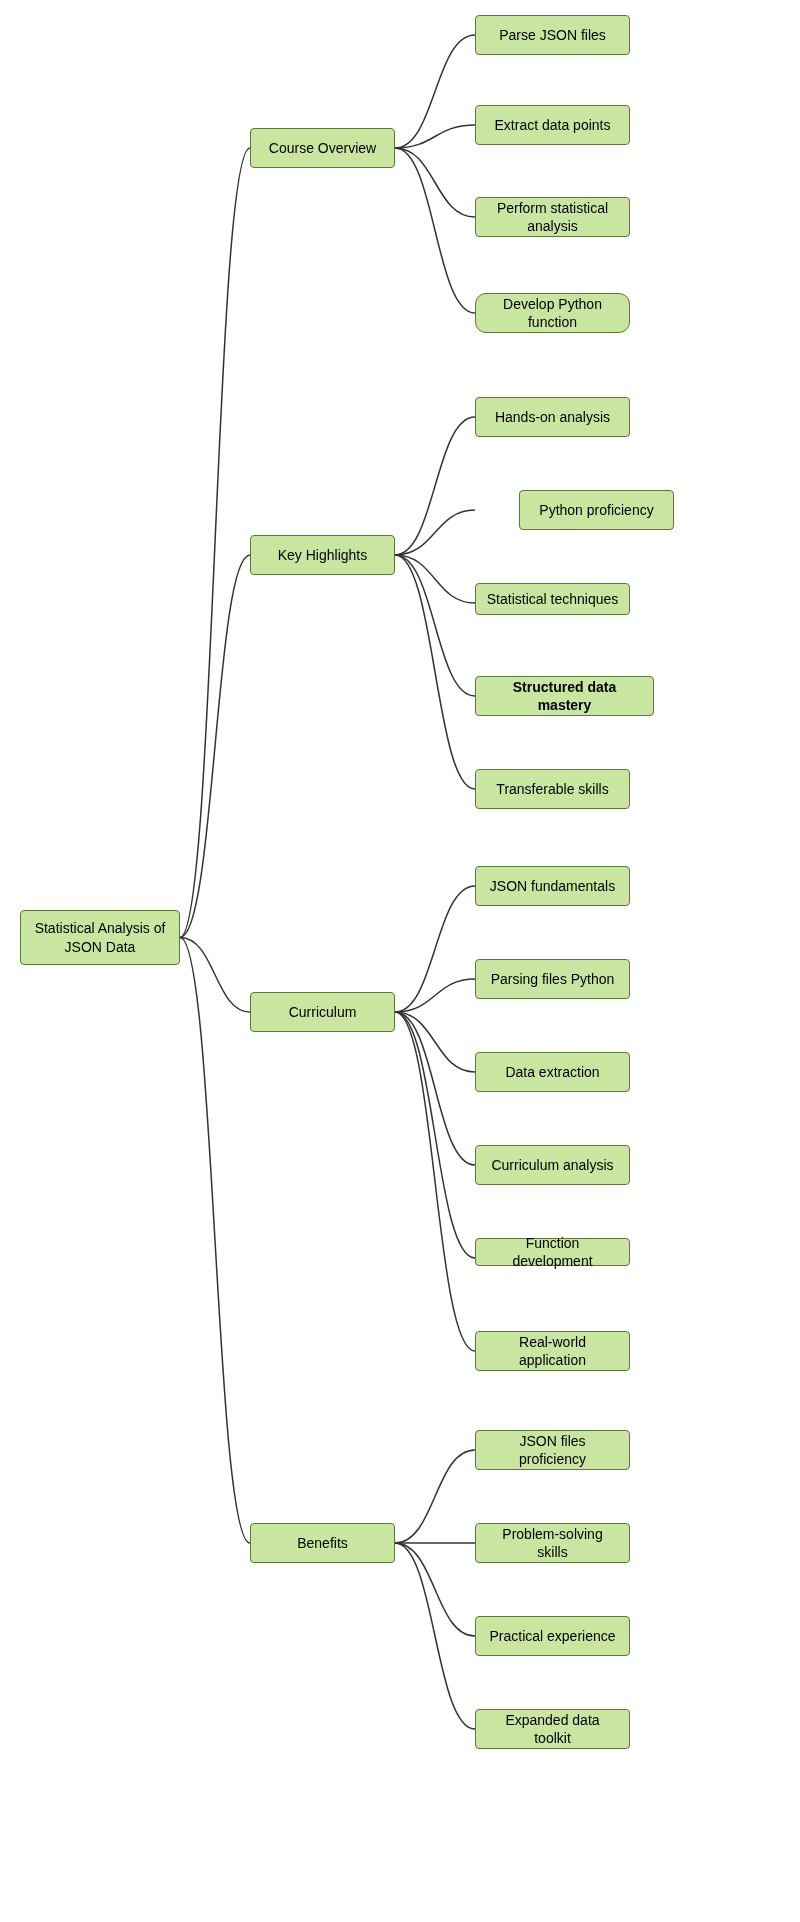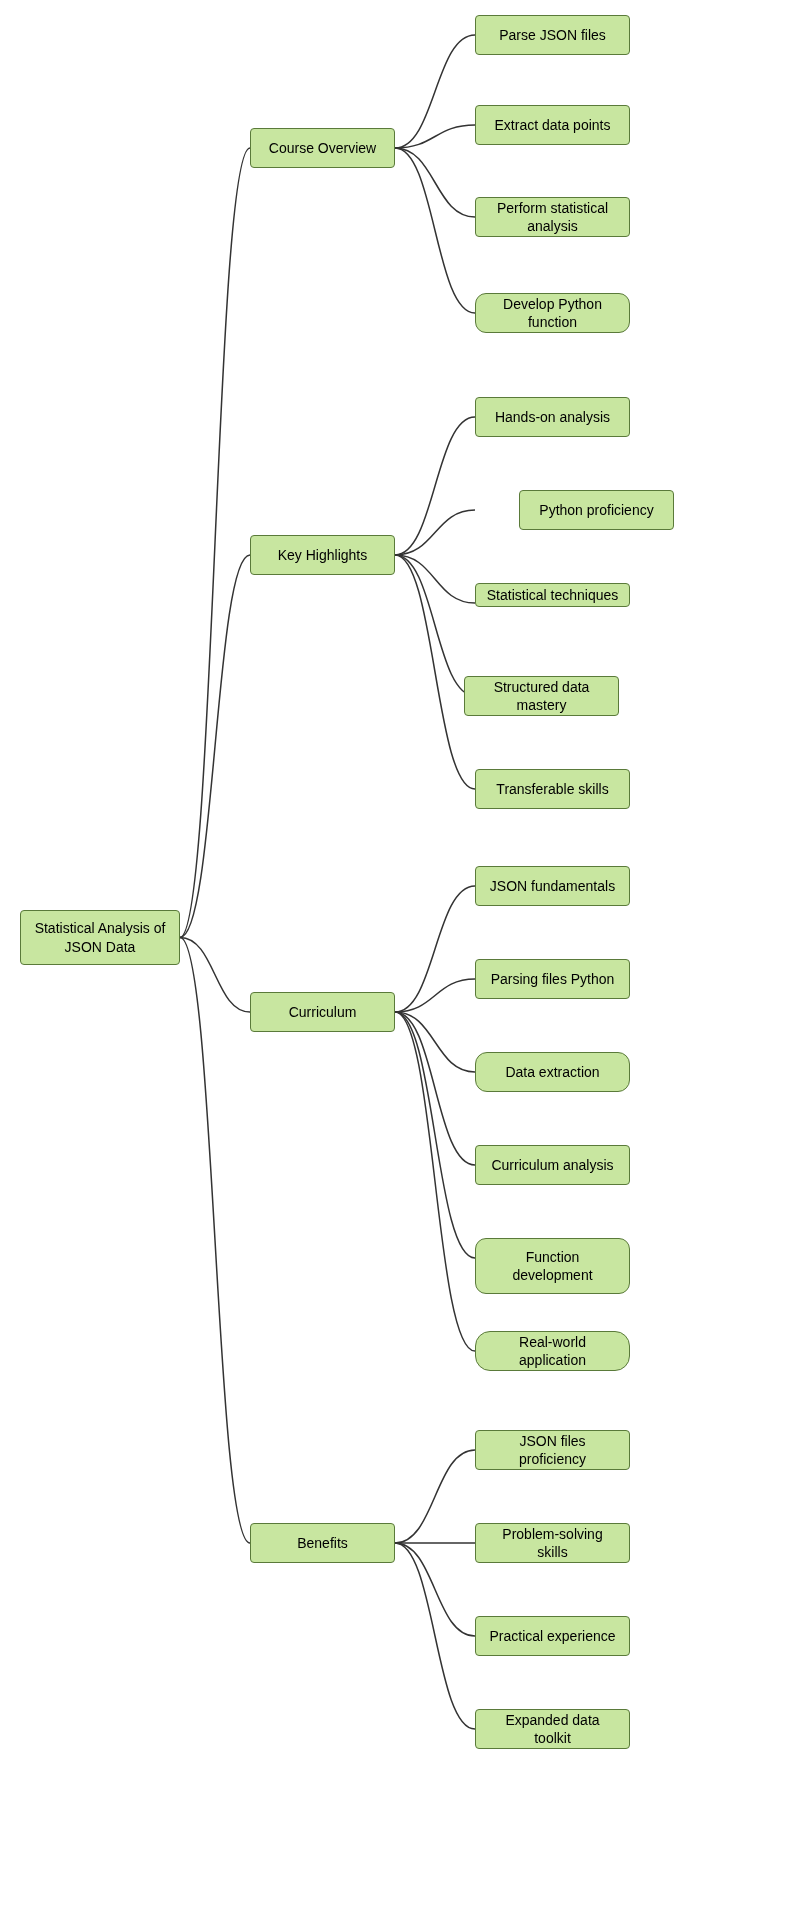--- a/index.html
+++ b/index.html
@@ -78,29 +78,29 @@
       <div class="node root" style="left: 20px; top: 910px; width: 160px; height: 55px;">Statistical Analysis of
 JSON Data</div>
       <div class="node mid" style="left: 250px; top: 128px; width: 145px; height: 40px;">Course Overview</div>
       <div class="node leaf" style="left: 475px; top: 15px; width: 155px; height: 40px;">Parse JSON files</div>
       <div class="node leaf" style="left: 475px; top: 105px; width: 155px; height: 40px;">Extract data points</div>
       <div class="node leaf" style="left: 475px; top: 197px; width: 155px; height: 40px;">Perform statistical analysis</div>
       <div class="node leaf" style="left: 475px; top: 293px; width: 155px; height: 40px; border-radius: 11px;">Develop Python function</div>
       <div class="node mid" style="left: 250px; top: 535px; width: 145px; height: 40px;">Key Highlights</div>
       <div class="node leaf" style="left: 475px; top: 397px; width: 155px; height: 40px;">Hands-on analysis</div>
       <div class="node leaf" style="left: 475px; top: 490px; width: 155px; height: 40px; margin-left: 44px;">Python proficiency</div>
-      <div class="node leaf" style="left: 475px; top: 583px; width: 155px; height: 24px;">Statistical techniques</div>
-      <div class="node leaf" style="left: 464px; top: 676px; width: 155px; height: 40px;">Structured data mastery</div>
+      <div class="node leaf" style="left: 475px; top: 583px; width: 155px; height: 32px;">Statistical techniques</div>
+      <div class="node leaf" style="left: 475px; top: 676px; width: 179px; height: 40px; font-weight: bold;">Structured data mastery</div>
       <div class="node leaf" style="left: 475px; top: 769px; width: 155px; height: 40px;">Transferable skills</div>
       <div class="node mid" style="left: 250px; top: 992px; width: 145px; height: 40px;">Curriculum</div>
       <div class="node leaf" style="left: 475px; top: 866px; width: 155px; height: 40px;">JSON fundamentals</div>
       <div class="node leaf" style="left: 475px; top: 959px; width: 155px; height: 40px;">Parsing files Python</div>
-      <div class="node leaf" style="left: 475px; top: 1052px; width: 155px; height: 40px; border-radius: 12px;">Data extraction</div>
+      <div class="node leaf" style="left: 475px; top: 1052px; width: 155px; height: 40px;">Data extraction</div>
       <div class="node leaf" style="left: 475px; top: 1145px; width: 155px; height: 40px;">Curriculum analysis</div>
-      <div class="node leaf" style="left: 475px; top: 1238px; width: 155px; height: 56px; border-radius: 11px;">Function development</div>
-      <div class="node leaf" style="left: 475px; top: 1331px; width: 155px; height: 40px; border-radius: 15px;">Real-world application</div>
+      <div class="node leaf" style="left: 475px; top: 1238px; width: 155px; height: 28px;">Function development</div>
+      <div class="node leaf" style="left: 475px; top: 1331px; width: 155px; height: 40px;">Real-world application</div>
       <div class="node mid" style="left: 250px; top: 1523px; width: 145px; height: 40px;">Benefits</div>
       <div class="node leaf" style="left: 475px; top: 1430px; width: 155px; height: 40px;">JSON files proficiency</div>
       <div class="node leaf" style="left: 475px; top: 1523px; width: 155px; height: 40px;">Problem-solving skills</div>
       <div class="node leaf" style="left: 475px; top: 1616px; width: 155px; height: 40px;">Practical experience</div>
       <div class="node leaf" style="left: 475px; top: 1709px; width: 155px; height: 40px;">Expanded data toolkit</div>
     </div>
 </div>
 
 </body></html>

